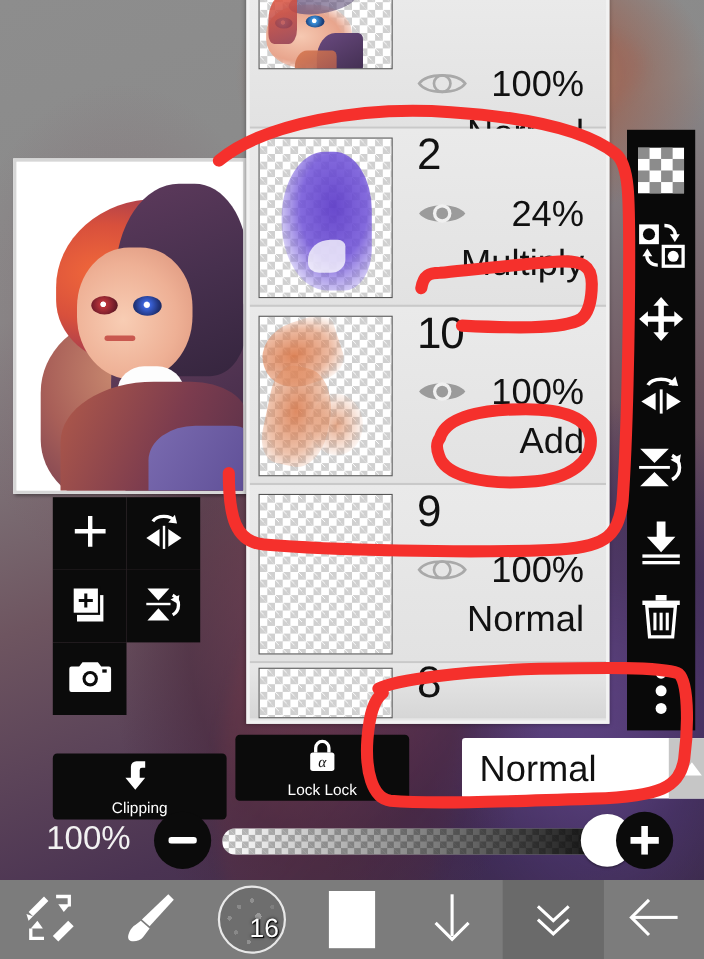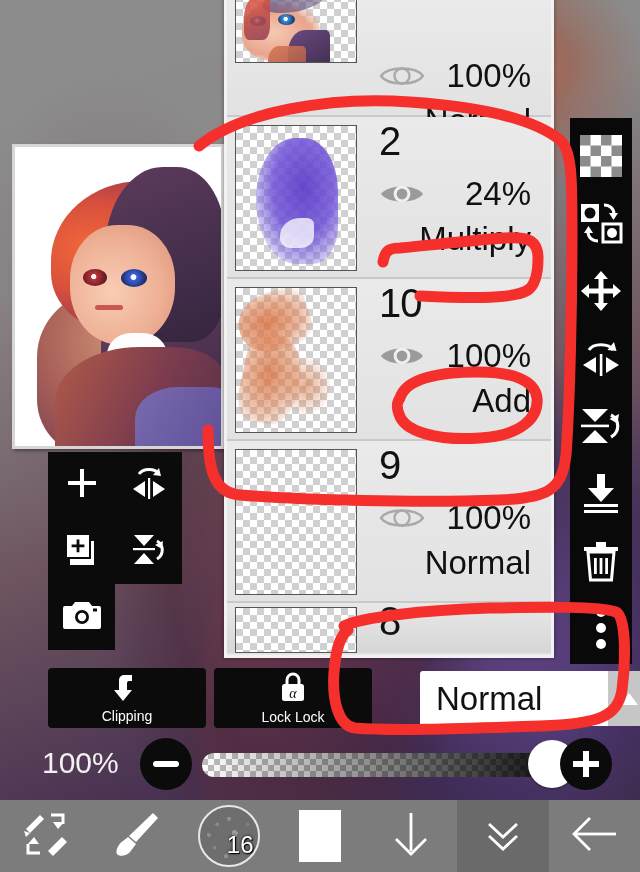--- a/index.html
+++ b/index.html
@@ -116,21 +116,21 @@
   }
 
   
   .ctrl-strip { position:absolute; left:48px; top:668px; width:560px; height:62px; }
   .ctrl-btn {
     position:absolute; top:0; height:60px; background:#0b0b0b;
     border-radius:4px; color:#fff;
     display:flex; flex-direction:column; align-items:center; justify-content:center;
   }
   .ctrl-btn .cb-label { font-size:14px; margin-top:2px; }
-  #btn-clipping { left:0; width:158px; }
+  #btn-clipping { left:0; width:158px;margin-top:17px; }
   #btn-alphalock { left:166px; width:158px; }
 
   .blend-select {
     position:absolute; left:372px; top:3px; width:230px; height:55px;
     background:#fff; border-radius:3px;
     display:flex; align-items:center;
   }
   .bs-value { flex:1; padding-left:16px; font-size:33px; color:#111; }
   .bs-arrow {
     width:42px; height:100%; background:#c6c6c6;

